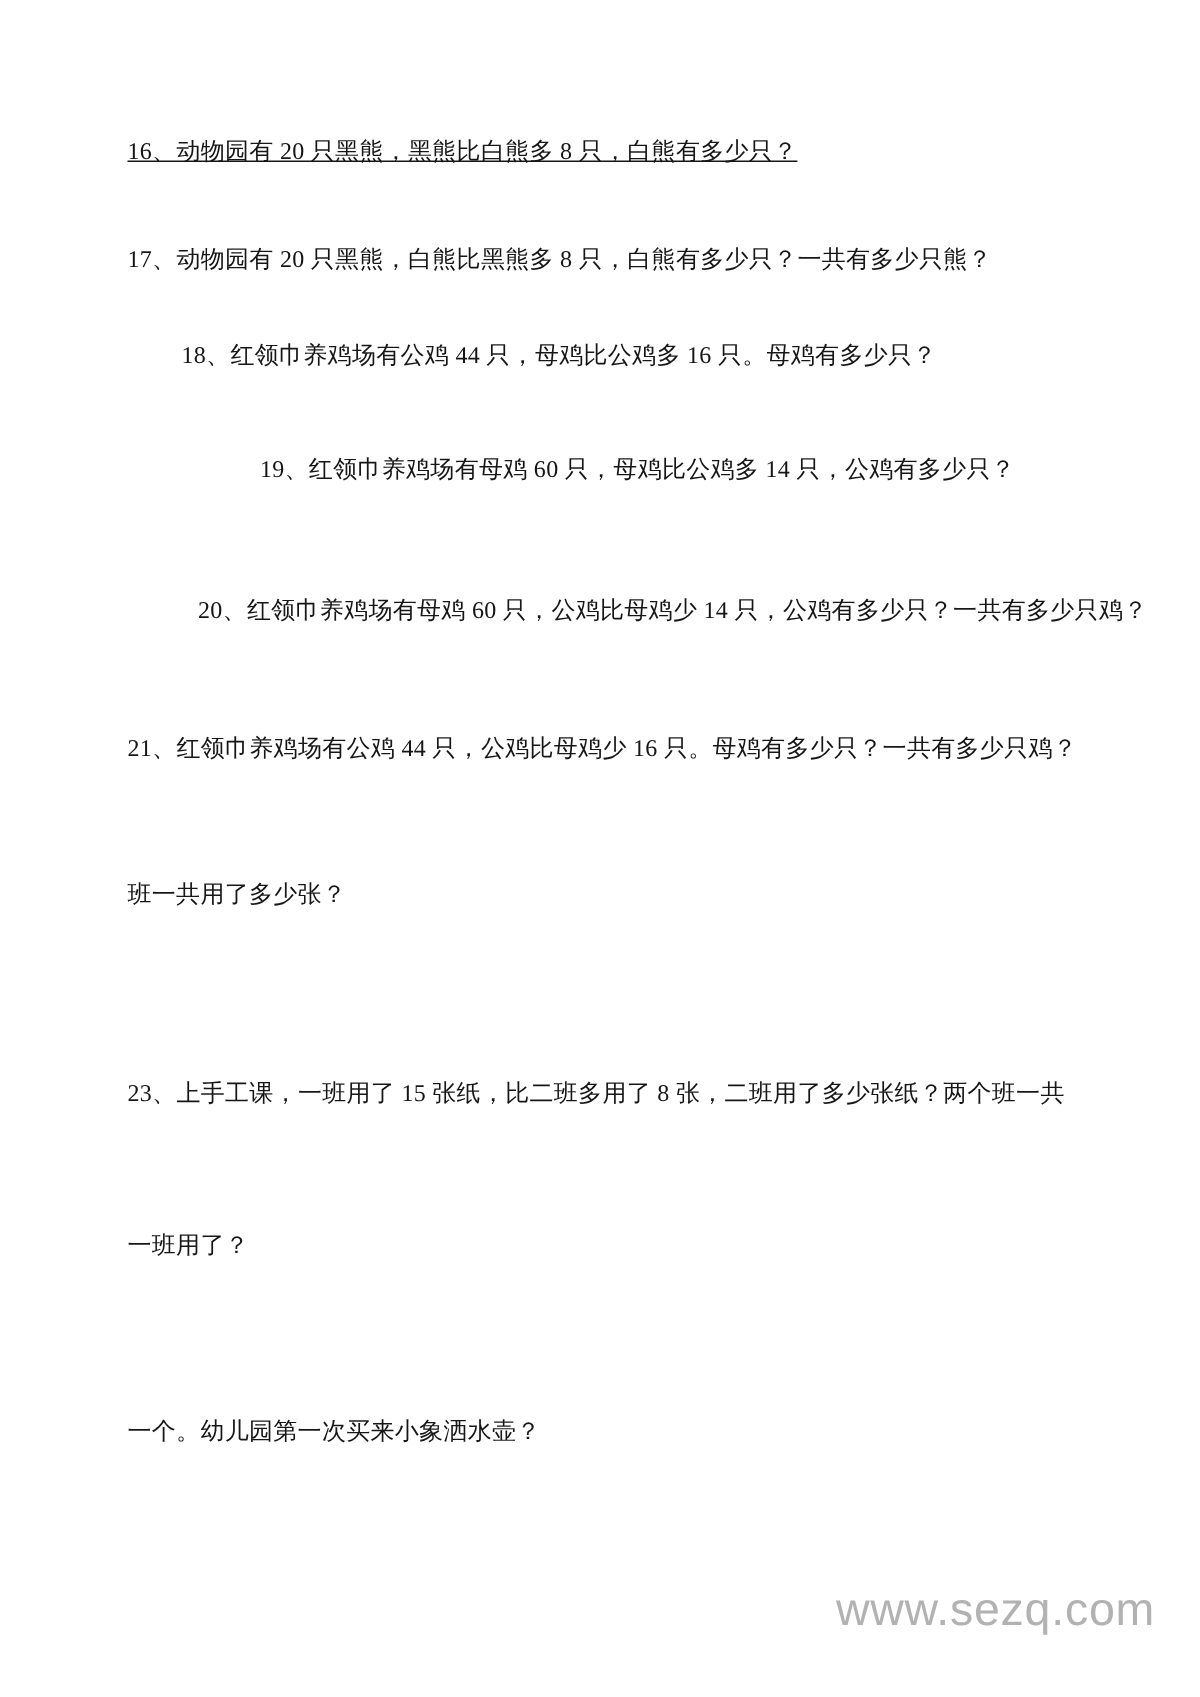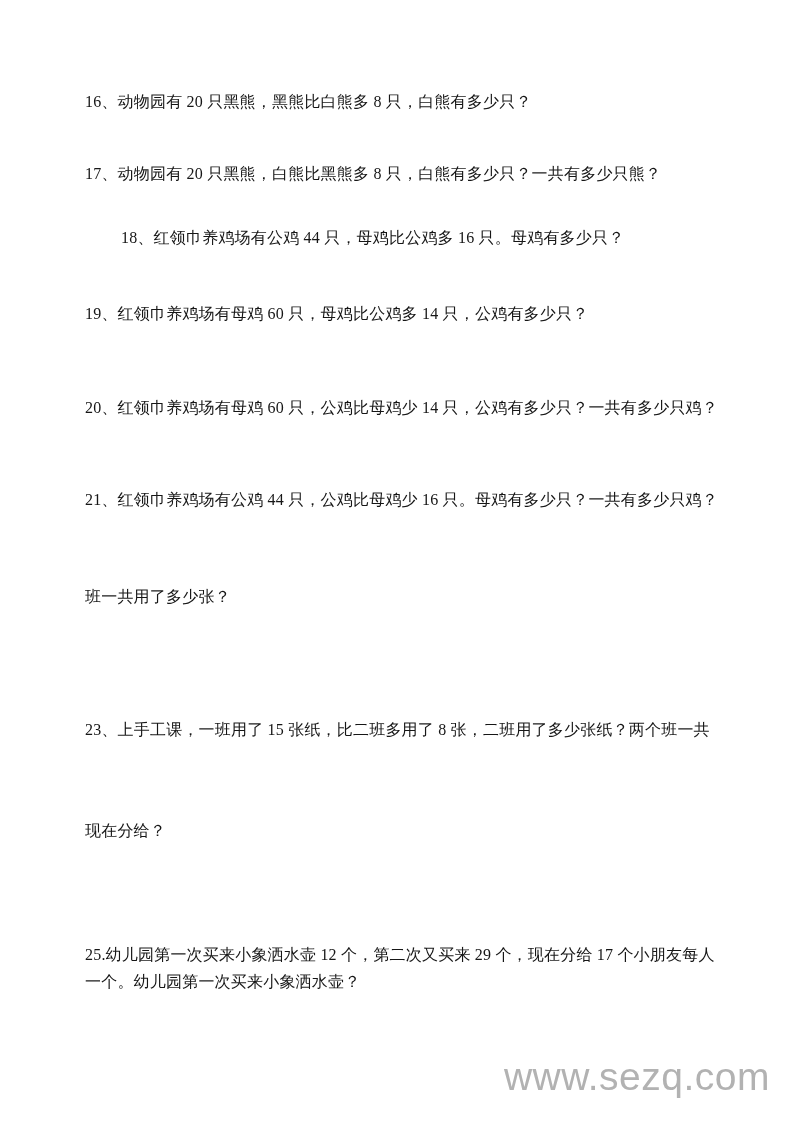--- a/index.html
+++ b/index.html
@@ -25,36 +25,36 @@
     width: 680px;
     color: var(--text-color, #161616);
     font-size: 16px;
     line-height: 27px;
     letter-spacing: 0.2px;
   }
   .question .line {
     white-space: pre;
   }
   
-  #questions .question:nth-child(1)  { top: 88px;  }
+  #questions .question:nth-child(1)  { top: 88px; text-decoration: underline;  }
   #questions .question:nth-child(2)  { top: 160px; }
   #questions .question:nth-child(3)  { top: 224px; margin-left: 36px; }
-  #questions .question:nth-child(4)  { top: 300px; }
-  #questions .question:nth-child(5)  { top: 394px; }
+  #questions .question:nth-child(4)  { top: 300px; text-align: center; }
+  #questions .question:nth-child(5)  { top: 394px; text-align: right; }
   #questions .question:nth-child(6)  { top: 486px; }
   #questions .question:nth-child(7)  { top: 583px; }
   #questions .question:nth-child(8)  { top: 703px; margin-top: 13px; }
   #questions .question:nth-child(9)  { top: 817px; }
   #questions .question:nth-child(10) { top: 941px; }
   .watermark {
     position: absolute;
     top: 1057px;
     right: 30px;
     font-family: "Liberation Sans", "DejaVu Sans", sans-serif;
-    font-size: 39px;
+    font-size: 31px;
     line-height: 1;
     color: var(--watermark-color, #b2b2b2);
     letter-spacing: 0.5px;
   }
 </style>
 </head>
 <body style="--text-color: #161616; --watermark-color: #b2b2b2; background: rgb(255, 255, 255);">
 
 <div class="page">
   <div id="questions">
@@ -76,21 +76,20 @@
       <div class="question">
         <div class="line">21、红领巾养鸡场有公鸡 44 只，公鸡比母鸡少 16 只。母鸡有多少只？一共有多少只鸡？</div>
       </div>
       <div class="question">
         <div class="line">班一共用了多少张？</div>
       </div>
       <div class="question">
         <div class="line">23、上手工课，一班用了 15 张纸，比二班多用了 8 张，二班用了多少张纸？两个班一共</div>
       </div>
       <div class="question">
-        <div class="line">现在分给？</div>
+        <div class="line">一班用了？</div>
       </div>
       <div class="question">
-        <div class="line">25.幼儿园第一次买来小象洒水壶 12 个，第二次又买来 29 个，现在分给 17 个小朋友每人</div>
         <div class="line">一个。幼儿园第一次买来小象洒水壶？</div>
       </div>
     </div>
   <div class="watermark">www.sezq.com</div>
 </div>
 
 </body></html>

